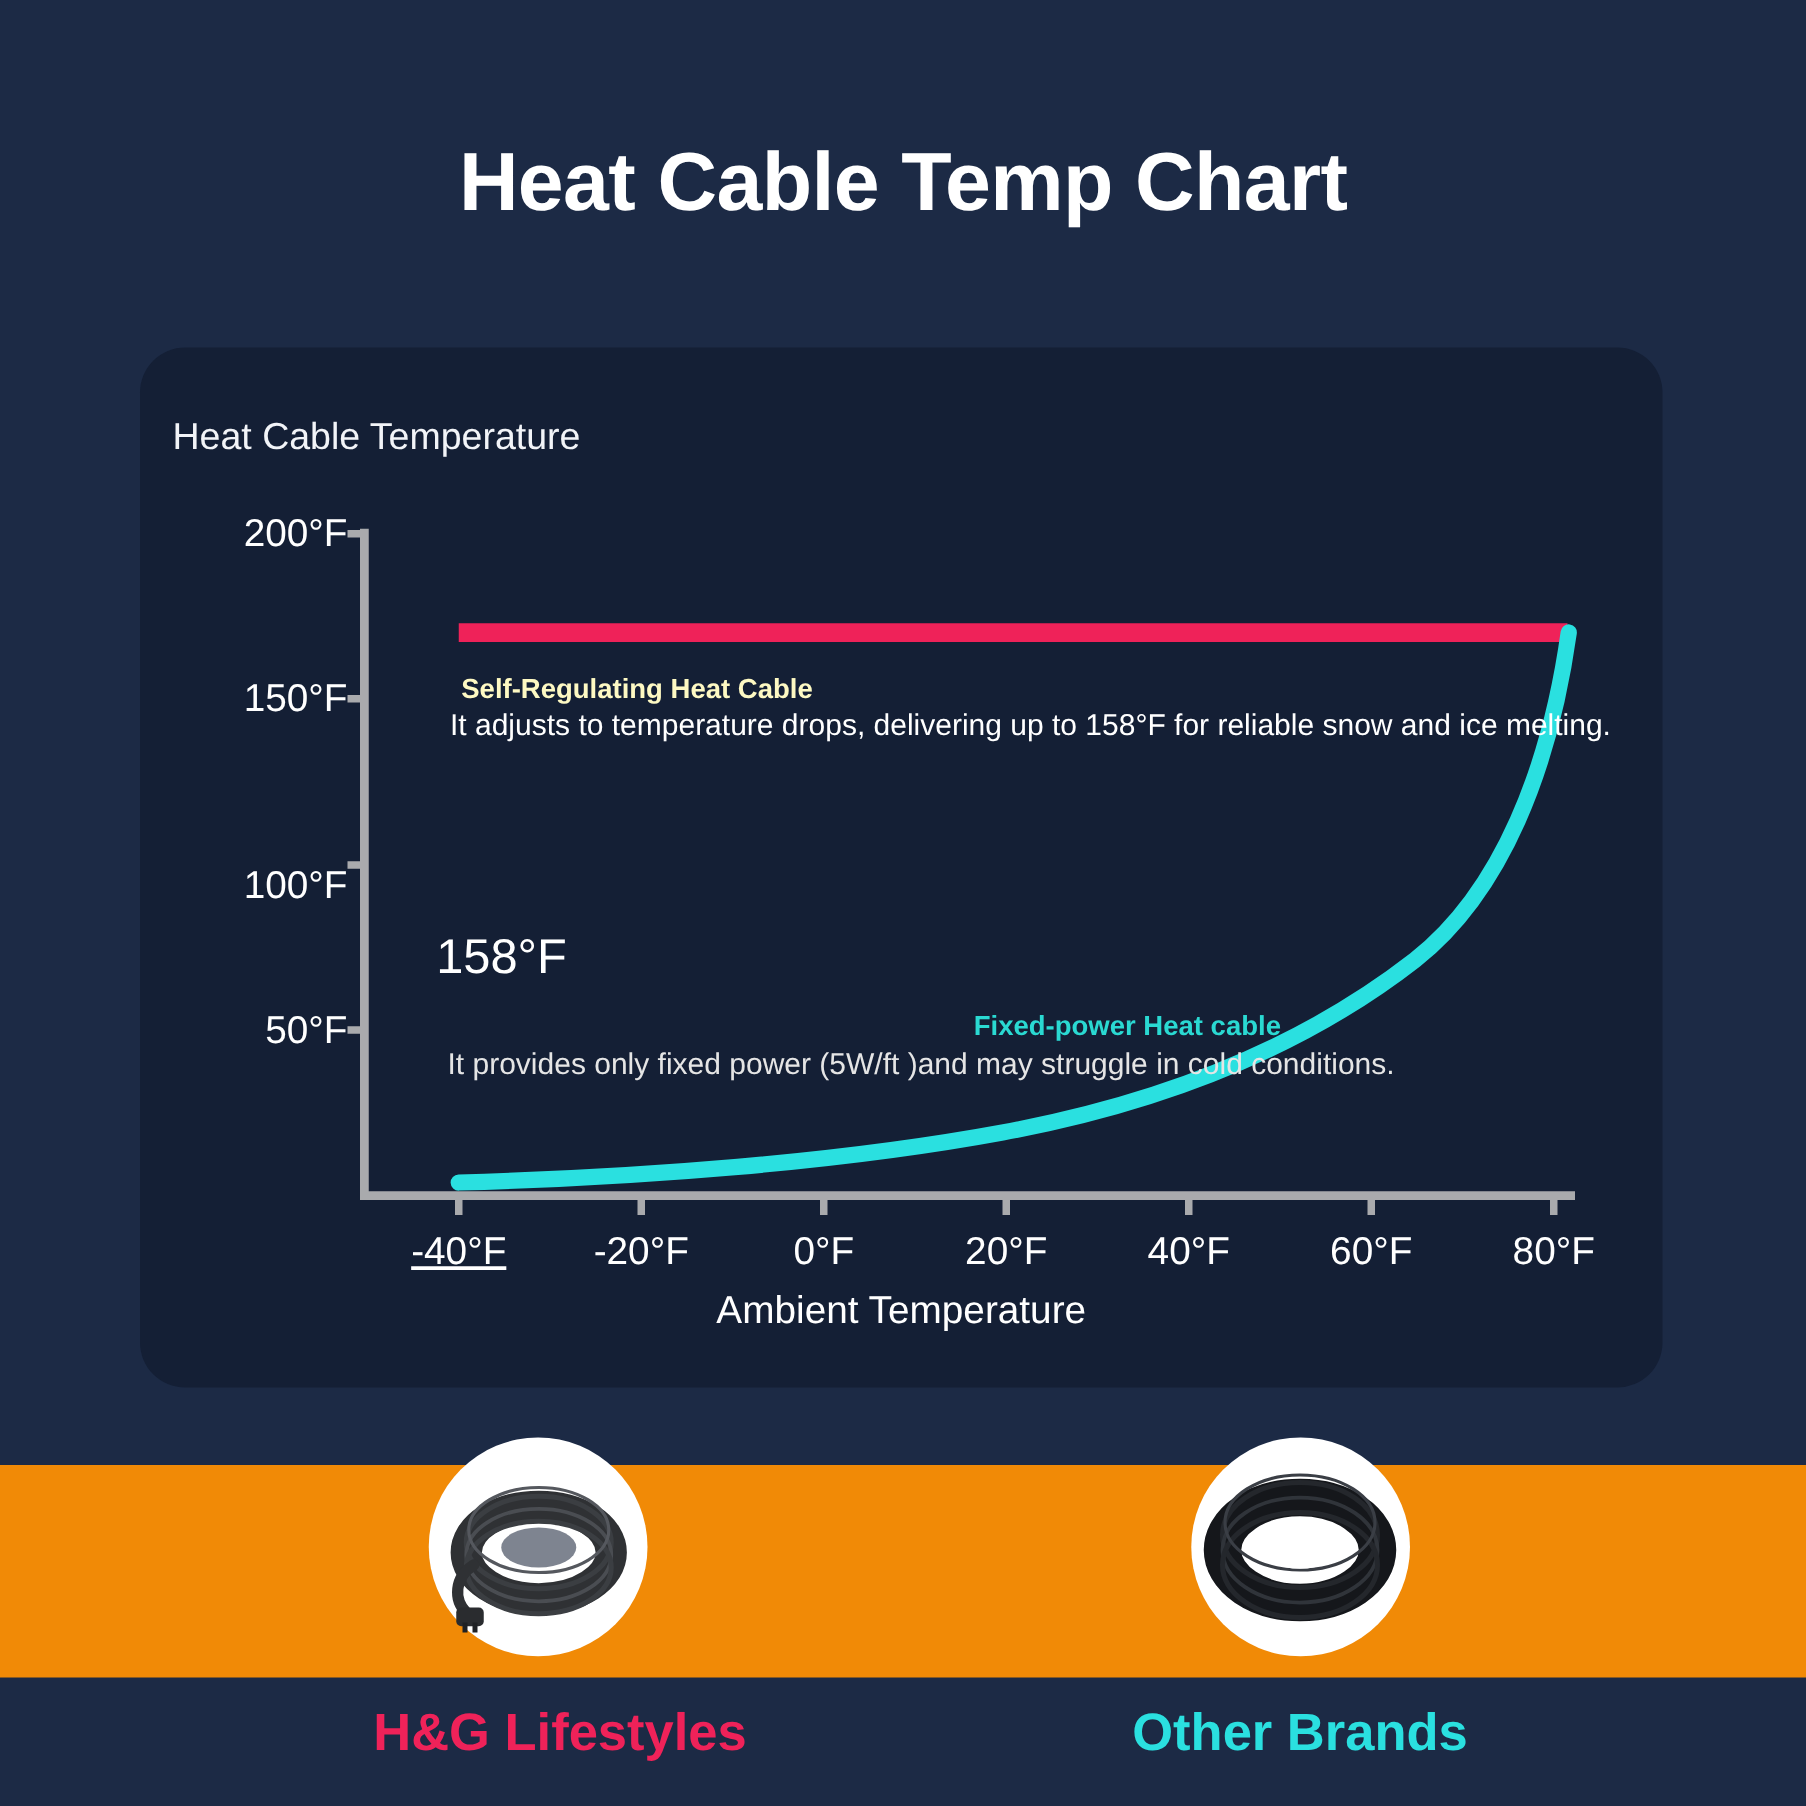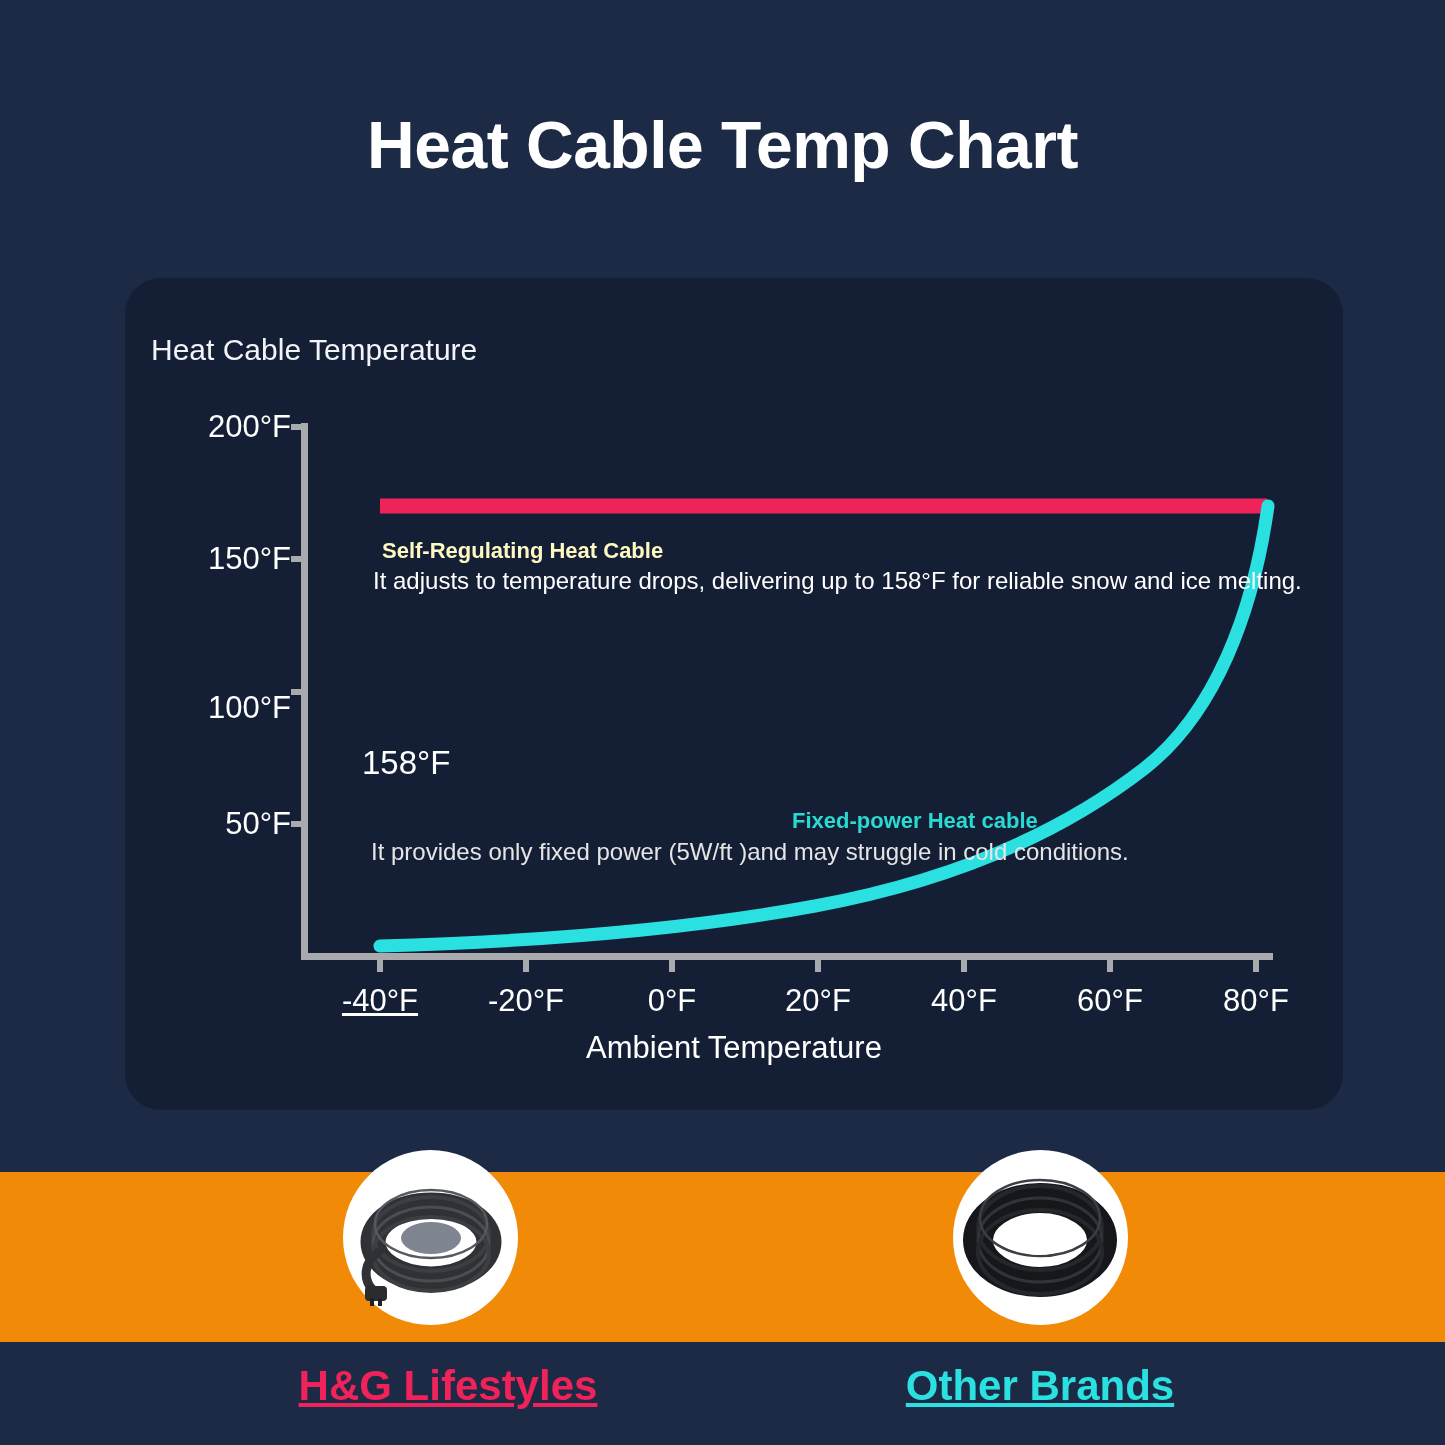--- a/index.html
+++ b/index.html
@@ -25,21 +25,21 @@
     font-size: 66px;
     font-weight: 700;
     letter-spacing: -0.5px;
     line-height: 1;
     white-space: nowrap;
   }
 
   
   #chart-card {
     position: absolute;
-    left: 125px;
+    left: 112px;
     top: 278px;
     width: 1218px;
     height: 832px;
     background: #141f35;
     border-radius: 36px;
   }
 
   #chart-subtitle {
     position: absolute;
     left: 26px;
@@ -91,21 +91,21 @@
     font-size: 31px;
     white-space: nowrap;
   }
 
   
   #peak-value {
     position: absolute;
     left: 237px;
     top: 466px;
     color: #ffffff;
-    font-size: 33px;
+    font-size: 39px;
     font-weight: 400;
     white-space: nowrap;
   }
   #series-red-label {
     position: absolute;
     left: 257px;
     top: 260px;
     color: #fef9c3;
     font-size: 22px;
     font-weight: 600;
@@ -160,21 +160,20 @@
   #product-circle-right { left: 953px; }
 
   .brand-label {
     position: absolute;
     top: 1362px;
     width: 420px;
     text-align: center;
     font-size: 42px;
     font-weight: 700;
     white-space: nowrap;
-    text-decoration: underline;
   }
   #brand-label-ours  { left: 238px; color: #ef2259; }
   #brand-label-other { left: 830px; color: #2ae0e0; }
 </style>
 </head>
 <body>
 
 <div id="page-title">Heat Cable Temp Chart</div>
 
 <div id="chart-card">

